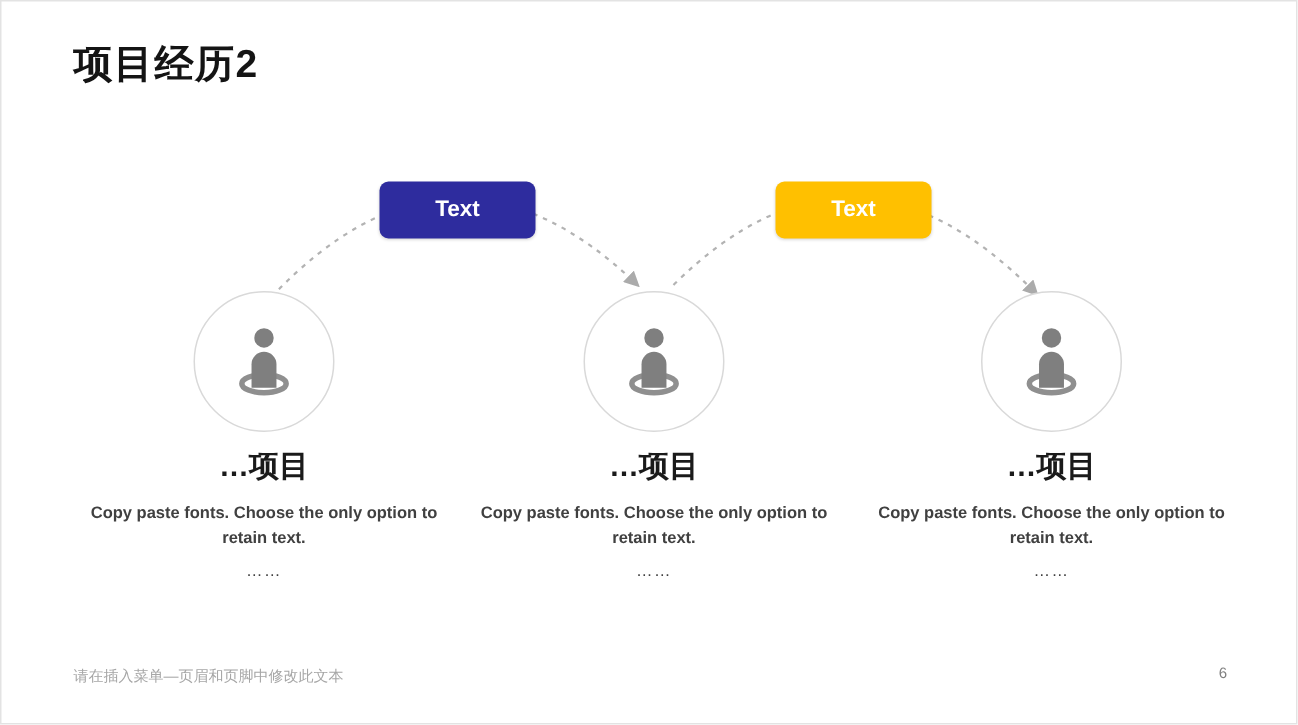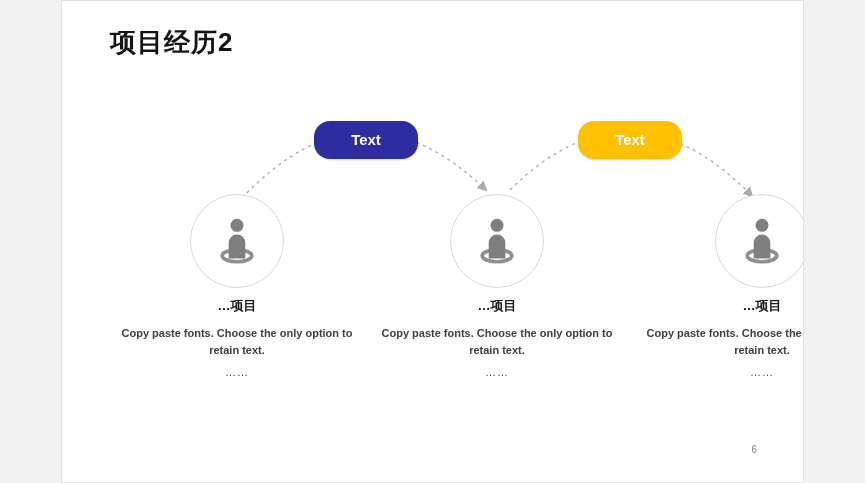--- a/index.html
+++ b/index.html
@@ -1,21 +1,21 @@
 <!DOCTYPE html>
 <html><head>
 <meta charset="utf-8">
 <style>
   * { margin: 0; padding: 0; box-sizing: border-box; }
   html, body { background: #f2f2f2; }
   body { font-family: "Liberation Sans", "DejaVu Sans", sans-serif; }
 
   .slide {
     position: relative;
-    width: 743px;
+    width: 865px;
     height: 483px;
     margin: 0 auto;
     background: #ffffff;
     border: 1px solid #e3e3e3;
     overflow: hidden;
   }
 
   .slide-title {
     position: absolute;
     left: 48px;
@@ -31,21 +31,21 @@
     left: 0; top: 0;
     width: 865px; height: 483px;
     pointer-events: none;
   }
 
   .badge {
     position: absolute;
     top: 120px;
     width: 104px;
     height: 38px;
-    border-radius: 16px;
+    border-radius: 6px;
     color: #ffffff;
     font-size: 15px;
     font-weight: bold;
     text-align: center;
     line-height: 38px;
     box-shadow: 0 1px 2px rgba(0,0,0,0.15);
   }
   .badge-blue   { left: 252px; background: #2e2c9e; }
   .badge-yellow { left: 516px; background: #ffc000; }
 
@@ -69,21 +69,21 @@
     position: absolute;
     top: 296px;
     width: 260px;
     text-align: center;
   }
   .col-1 { left: 45px; }
   .col-2 { left: 305px; }
   .col-3 { left: 570px; }
 
   .col-heading {
-    font-size: 13px;
+    font-size: 20px;
     font-weight: bold;
     color: #1a1a1a;
     margin-bottom: 10px;
   }
   .col-body {
     width: 232px;
     margin: 0 auto;
     font-size: 11px;
     line-height: 1.55;
     color: #404040;
@@ -162,15 +162,16 @@
     <div class="col-heading">…项目</div>
     <div class="col-body">Copy paste fonts. Choose the only option to retain text.</div>
     <div class="col-ellipsis">……</div>
   </div>
   <div class="col col-3">
     <div class="col-heading">…项目</div>
     <div class="col-body">Copy paste fonts. Choose the only option to retain text.</div>
     <div class="col-ellipsis">……</div>
   </div>
 
+  <div class="footer-note">请在插入菜单—页眉和页脚中修改此文本</div>
   <div class="page-number">6</div>
 
 </div>
 
 </body></html>

